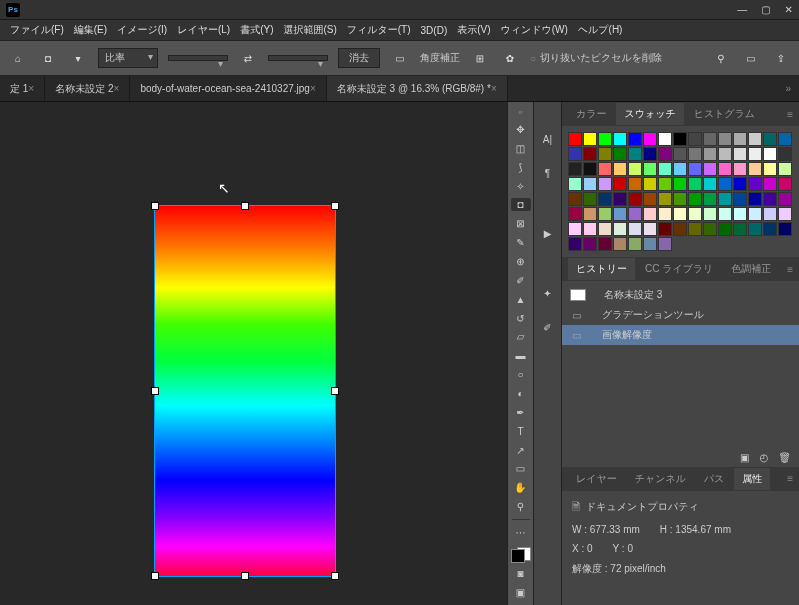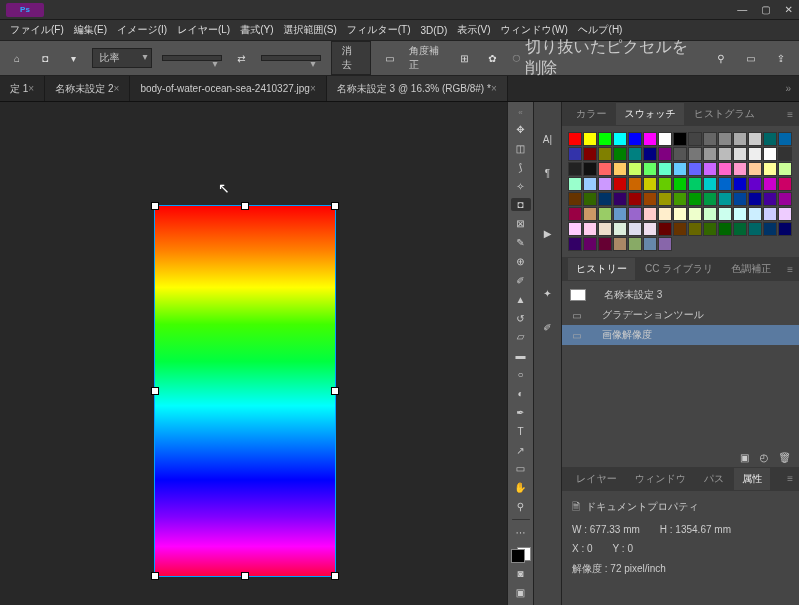--- a/index.html
+++ b/index.html
@@ -1,27 +1,27 @@
 <!DOCTYPE html>
 <html><head>
 <meta charset="utf-8">
 <style>
 *{margin:0;padding:0;box-sizing:border-box;font-family:"Meiryo UI","Segoe UI",sans-serif;font-size:10px;color:#ccc;user-select:none}
 body{background:#323232;width:799px;height:605px;overflow:hidden;position:relative}
 .title-bar{height:20px;background:#323232;display:flex;align-items:center;padding:0 6px;border-bottom:1px solid #1a1a1a}
-.title-bar .ps{width:38px;height:14px;background:#701a75;color:#31a8ff;display:flex;align-items:center;justify-content:center;font-weight:bold;font-size:8px;border-radius:2px}
+.title-bar .ps{width:14px;height:14px;background:#000000;color:#31a8ff;display:flex;align-items:center;justify-content:center;font-weight:bold;font-size:8px;border-radius:2px}
 .win-ctrl{margin-left:auto;display:flex;gap:14px;color:#aaa;font-size:12px}
 .menu-bar{height:20px;display:flex;align-items:center;gap:10px;padding:0 10px;background:#323232}
 .menu-bar span{font-size:10px;color:#ddd;cursor:default}
 .opt-bar{height:36px;background:#535353;display:flex;align-items:center;gap:10px;padding:0 8px;border-top:1px solid #222;border-bottom:1px solid #222}
 .opt-bar .ico{width:20px;height:20px;display:flex;align-items:center;justify-content:center;color:#ddd}
 .opt-bar .sel{background:#3a3a3a;border:1px solid #222;padding:2px 18px 2px 6px;font-size:10px;position:relative;min-width:60px}
 .opt-bar .sel::after{content:"▾";position:absolute;right:4px;color:#aaa}
 .opt-bar .btn{background:#3a3a3a;border:1px solid #222;padding:2px 10px;font-size:10px}
-.opt-bar .chk{display:flex;align-items:center;gap:4px;font-size:16px}
+.opt-bar .chk{display:flex;align-items:center;gap:4px;font-size:10px}
 .opt-bar .chk::before{content:"○";color:#888}
 .tabs{height:26px;background:#282828;display:flex;align-items:stretch;padding-left:0;border-bottom:1px solid #111}
 .tab{display:flex;align-items:center;padding:0 10px;font-size:10px;color:#aaa;border-right:1px solid #1a1a1a;}
 .tab.active{background:#323232;color:#eee}
 .tab .x{color:#888}
 .tab-arrows{margin-left:auto;padding:0 8px;display:flex;align-items:center;color:#888}
 .main{position:absolute;top:102px;left:0;right:0;bottom:0;display:flex}
 .canvas-area{flex:1;background:#282828;position:relative}
 .gradient{position:absolute;left:155px;top:104px;width:180px;height:370px;background:linear-gradient(to bottom,#ff0000 0%,#ff8000 12%,#ffff00 22%,#40ff00 32%,#00ff40 42%,#00ffff 54%,#0080ff 64%,#0000ff 74%,#8000ff 84%,#ff00ff 92%,#ff0040 100%);outline:1px solid #00a0ff}
 .handle{position:absolute;width:8px;height:8px;background:#fff;border:1px solid #000}
@@ -322,21 +322,21 @@
     </div>
     <div class="spacer"></div>
     <div class="hist-foot">
       <span>▣</span>
       <span>◴</span>
       <span>🗑</span>
     </div>
 
     <div class="panel-tabs" id="prop-tabs">
         <span class="pt">レイヤー</span>
-        <span class="pt">ウィンドウ</span>
+        <span class="pt">チャンネル</span>
         <span class="pt">パス</span>
         <span class="pt active">属性</span>
         <span class="mnu">≡</span>
       </div>
     <div class="prop">
       <div style="display:flex;align-items:center;gap:6px">
         <span>🗎</span>
         <span>ドキュメントプロパティ</span>
       </div>
       <div class="row">

